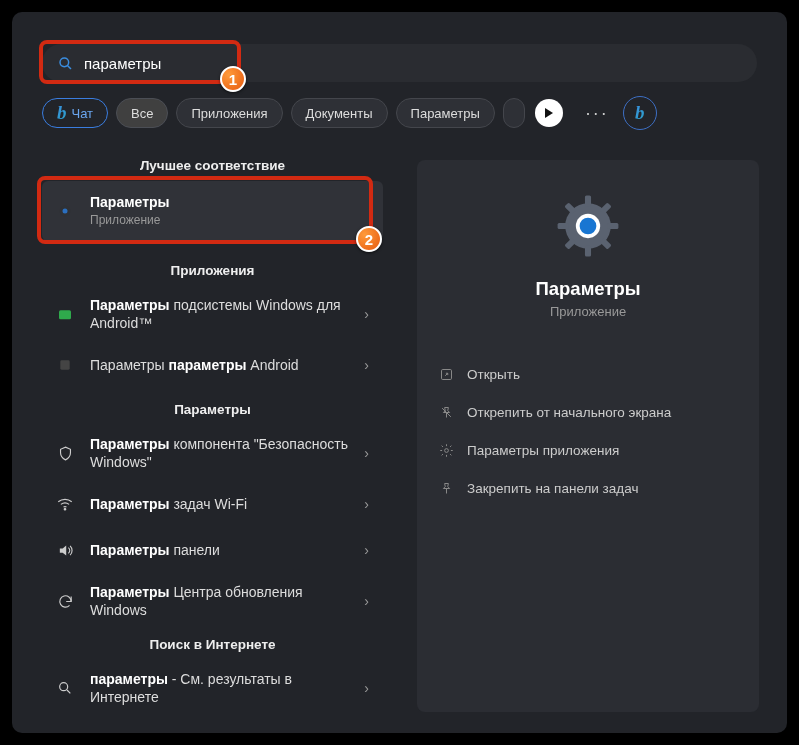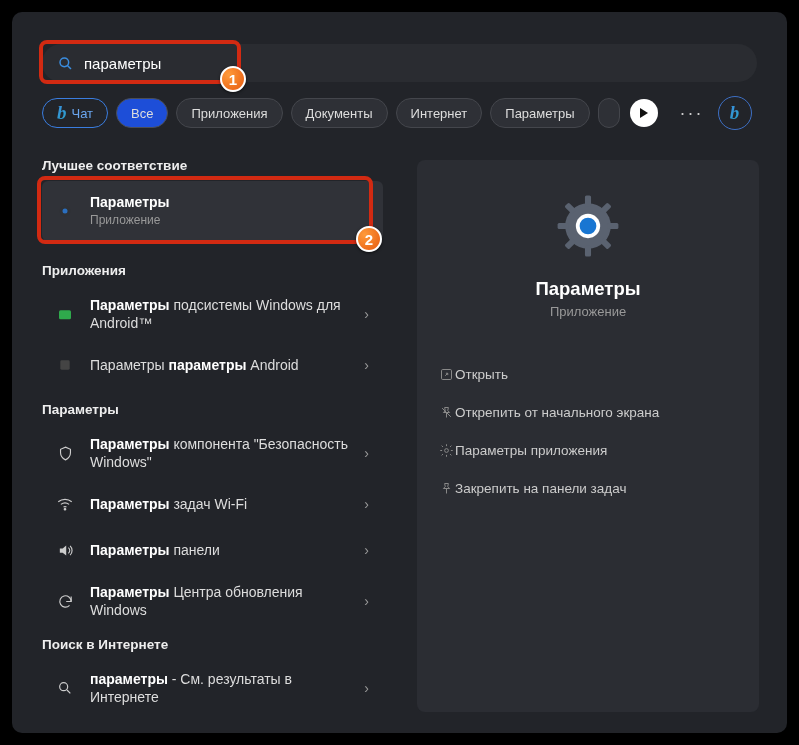--- a/index.html
+++ b/index.html
@@ -87,21 +87,21 @@
     cursor: pointer;
     white-space: nowrap;
   }
   .chip.bing {
     background: transparent;
     border: 1px solid #3a7de0;
     color: #6aa6f0;
     gap: 5px;
   }
   .chip.active {
-    background: #1d4ed8;
+    background: #404040;
     border-color: #4b4e55;
   }
   .chip.trunc { padding-right: 6px; min-width: 10px; width: 14px; overflow:hidden; }
   .play-btn {
     width: 28px; height: 28px;
     border-radius: 50%;
     background: #fff;
     display: flex; align-items: center; justify-content: center;
     margin-left: 2px;
     cursor: pointer;
@@ -127,20 +127,21 @@
   .left {
     width: 375px;
     padding-left: 30px;
     padding-right: 4px;
   }
   .section-title {
     font-size: 13.5px;
     font-weight: 600;
     color: #eee;
     margin: 10px 0 8px;
+    text-align: center;
   }
   .result-item {
     position: relative;
     display: flex;
     align-items: center;
     height: 56px;
     border-radius: 6px;
     padding-left: 12px;
     padding-right: 30px;
     cursor: pointer;
@@ -207,20 +208,21 @@
   .actions {
     margin-top: 36px;
     padding: 0 14px;
   }
   .action-item {
     display: flex; align-items: center;
     height: 38px;
     padding: 0 6px;
     border-radius: 4px;
     cursor: pointer;
+    gap: 12px;
     font-size: 13.5px;
     color: #ccc;
   }
   .action-item .ai-icon {
     width: 18px; height: 18px;
     color: #888;
     display: flex; align-items:center; justify-content:center;
   }
   .bing-b {
     font-family: Georgia, serif;
@@ -251,21 +253,20 @@
   </div>
 
   <div class="filters">
     <div class="chip bing">
       <span class="bing-b">b</span>
       <span>Чат</span>
     </div>
     <div class="chip active">Все</div>
     <div class="chip">Приложения</div>
     <div class="chip">Документы</div>
-    <div class="chip">Интернет</div>
     <div class="chip">Параметры</div>
     <div class="chip trunc"></div>
     <div class="play-btn">
       <svg width="10" height="10" viewBox="0 0 10 10">
           <polygon points="1,0 9,5 1,10" fill="#111"></polygon>
         </svg>
     </div>
     <span class="dots">···</span>
     <div class="bing-circle">
       <span class="bing-b">b</span>

